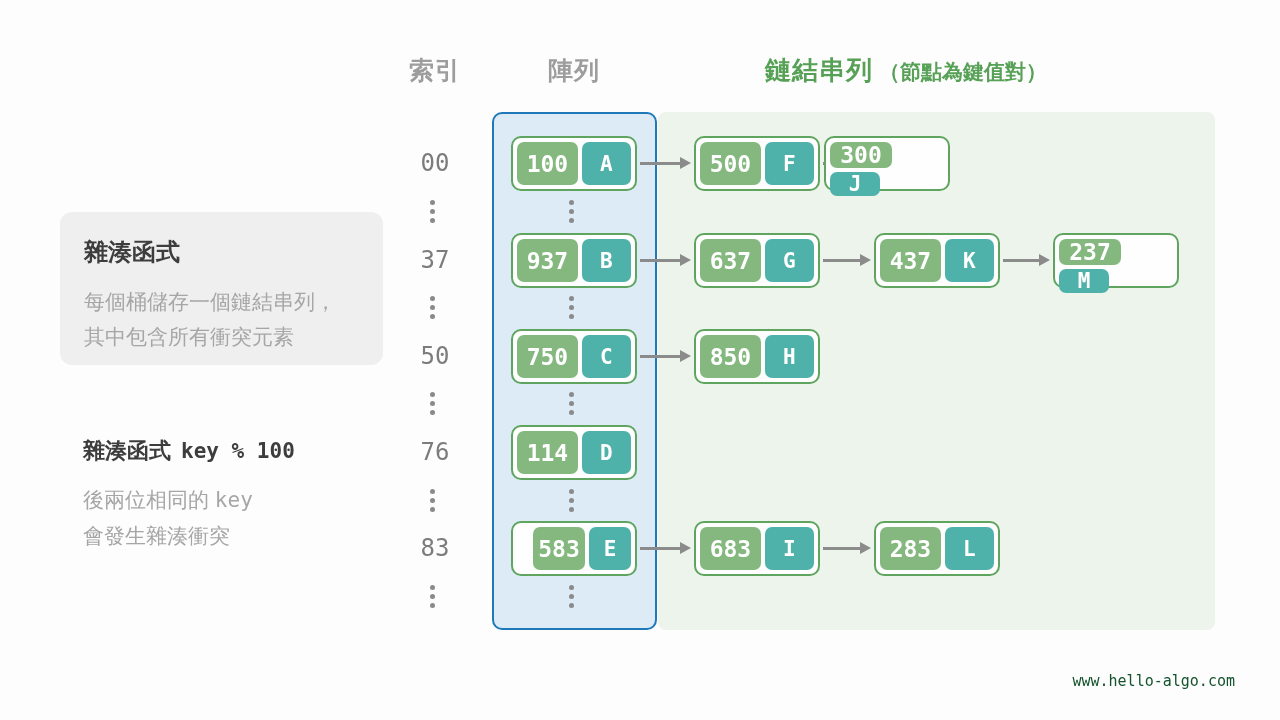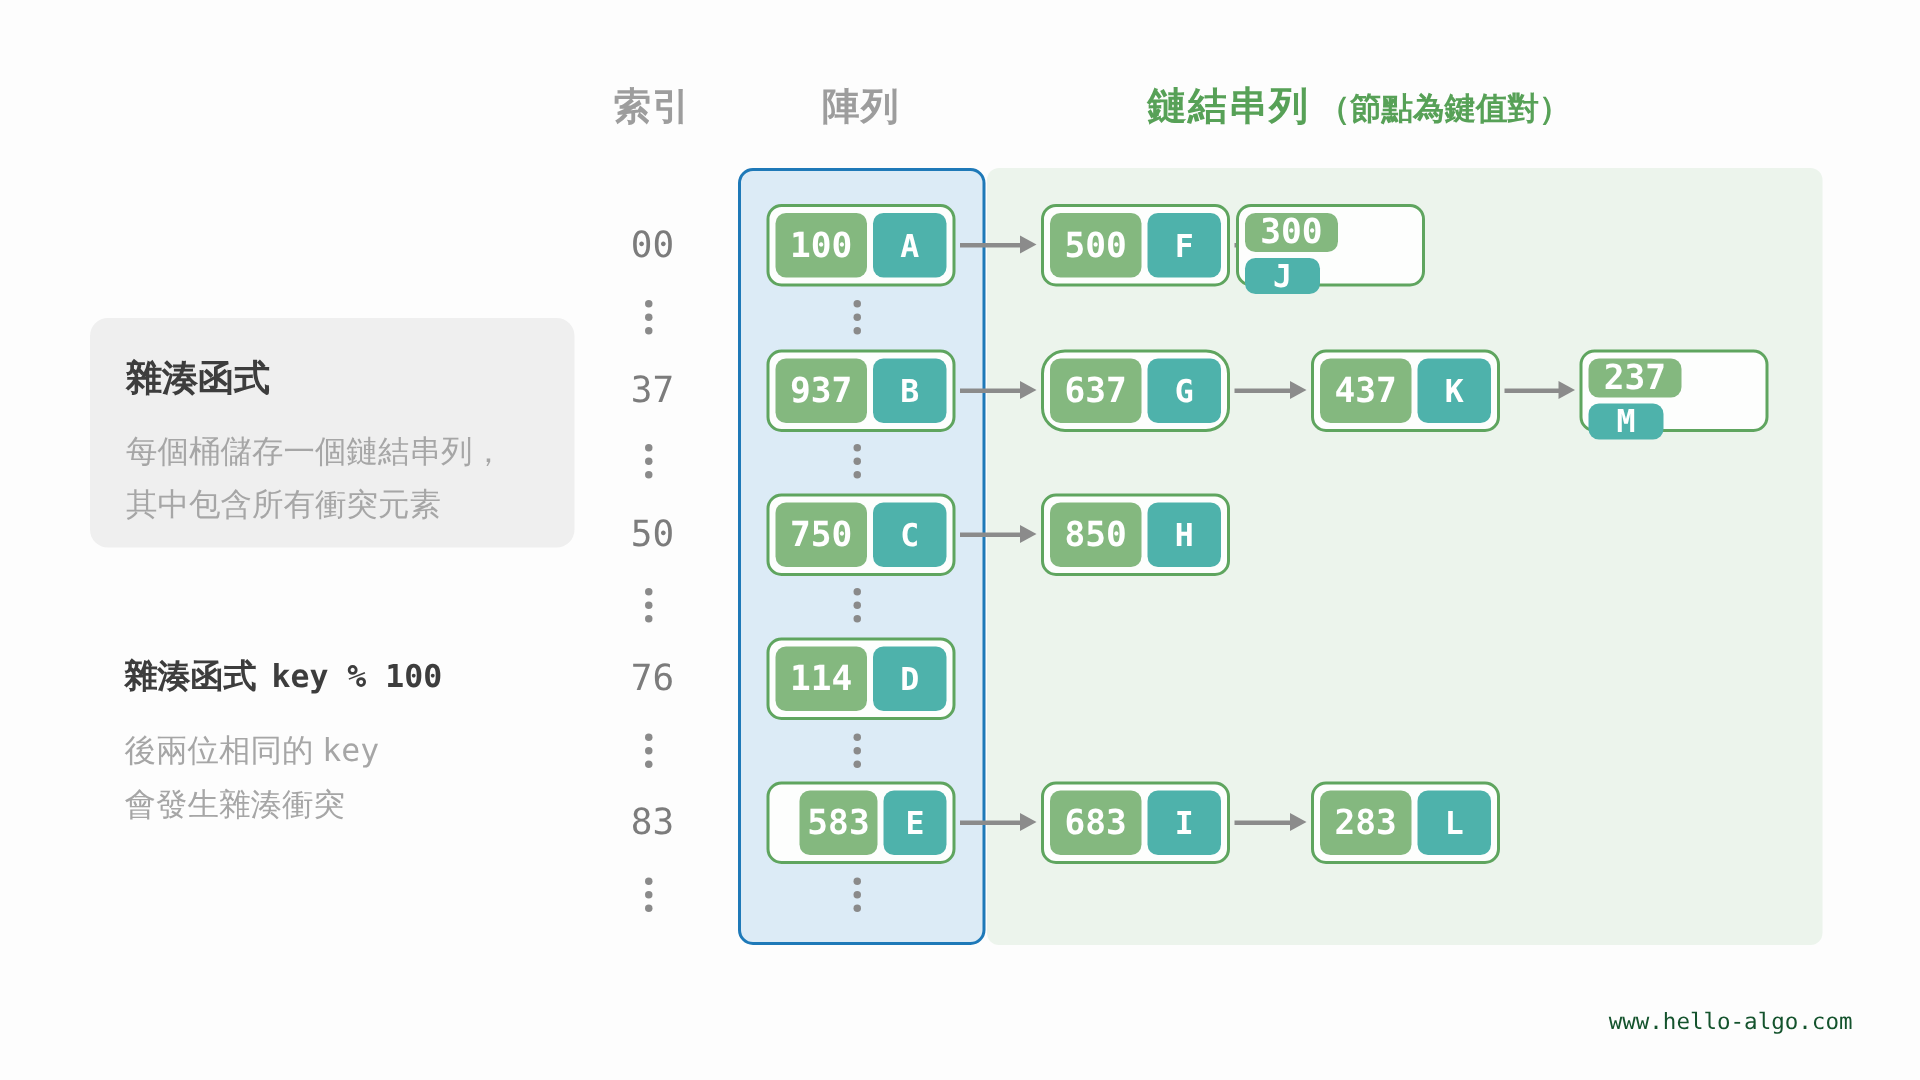--- a/index.html
+++ b/index.html
@@ -118,21 +118,21 @@
       <span></span>
       <span></span>
       <span></span>
     </div>
     <div class="index-label" style="left: 400px; top: 245.5px;">37</div>
     <div class="node" style="left: 511px; top: 233px;">
       <div class="key">937</div>
       <div class="val">B</div>
     </div>
     <div class="arrow" style="left: 640px; top: 259px; width: 41px;"></div>
-    <div class="node" style="left: 694px; top: 233px; border-radius: 16px;">
+    <div class="node" style="left: 694px; top: 233px;">
       <div class="key">637</div>
       <div class="val">G</div>
     </div>
     <div class="arrow" style="left: 823px; top: 259px; width: 38px;"></div>
     <div class="node" style="left: 874px; top: 233px;">
       <div class="key">437</div>
       <div class="val">K</div>
     </div>
     <div class="arrow" style="left: 1003px; top: 259px; width: 37px;"></div>
     <div class="node" style="left: 1053px; top: 233px; flex-direction: column;">

